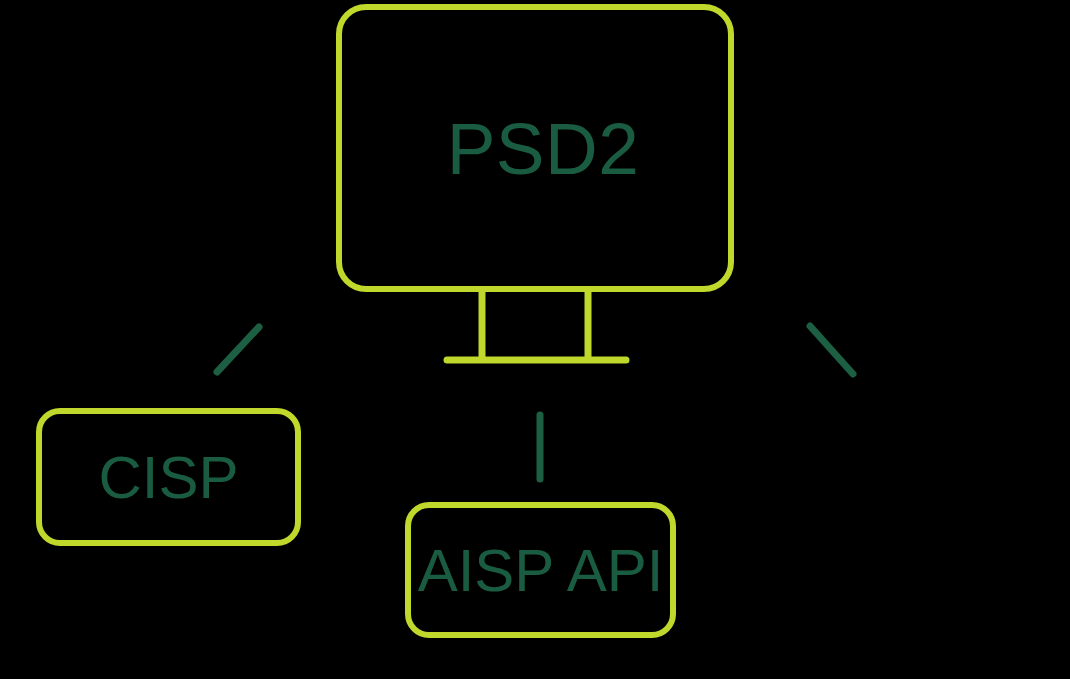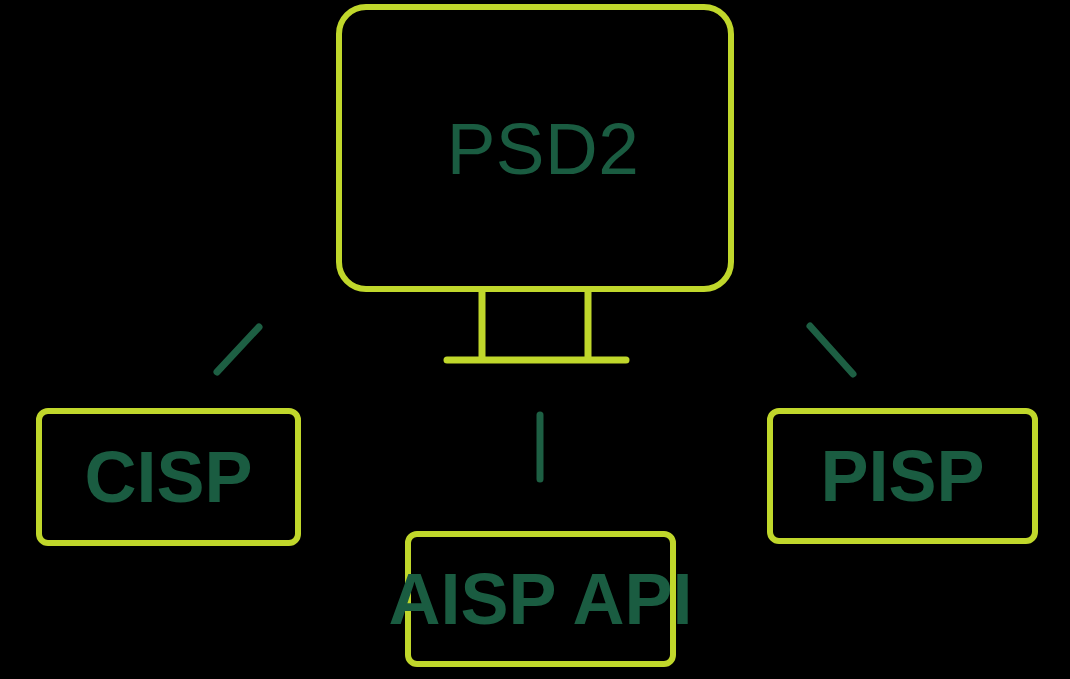--- a/index.html
+++ b/index.html
@@ -52,33 +52,32 @@
     flex-direction: column;
   }
   .monitor-line {
     font-size: 73px;
     line-height: 91px;
     letter-spacing: 0.5px;
     text-align: center;
     margin-left: 16px;
   }
   .sub-node {
-    border-radius: 12px;
-    font-size: 72px;
-    font-weight: bold;
+    border-radius: 24px;
+    font-size: 60px;
   }
   .node-cisp {
     left: 36px;
     top: 408px;
     width: 265px;
     height: 138px;
   }
   .node-aisp {
     left: 405px;
-    top: 531px;
+    top: 502px;
     width: 271px;
     height: 136px;
   }
   .node-pisp {
     left: 767px;
     top: 408px;
     width: 271px;
     height: 136px;
   }
   .node-label {
@@ -108,17 +107,14 @@
   </div>
 
   <div class="node sub-node node-cisp">
     <span class="node-label">CISP</span>
   </div>
 
   <div class="node sub-node node-aisp">
     <span class="node-label">AISP API</span>
   </div>
 
-  <div class="node sub-node node-pisp">
-    <span class="node-label">PISP</span>
-  </div>
 
 </div>
 
 </body></html>

